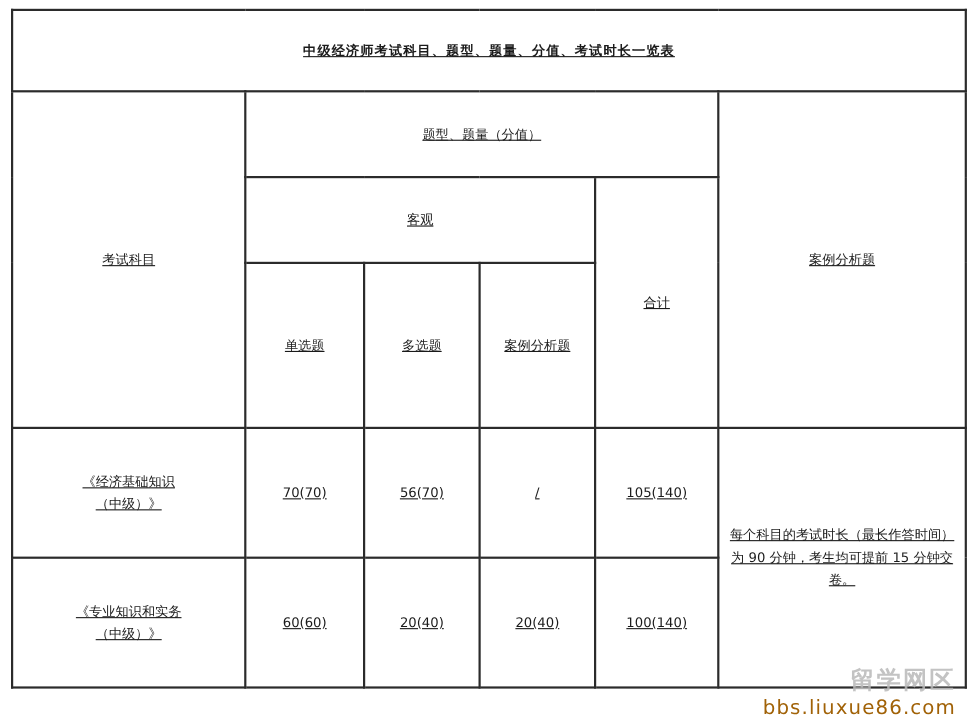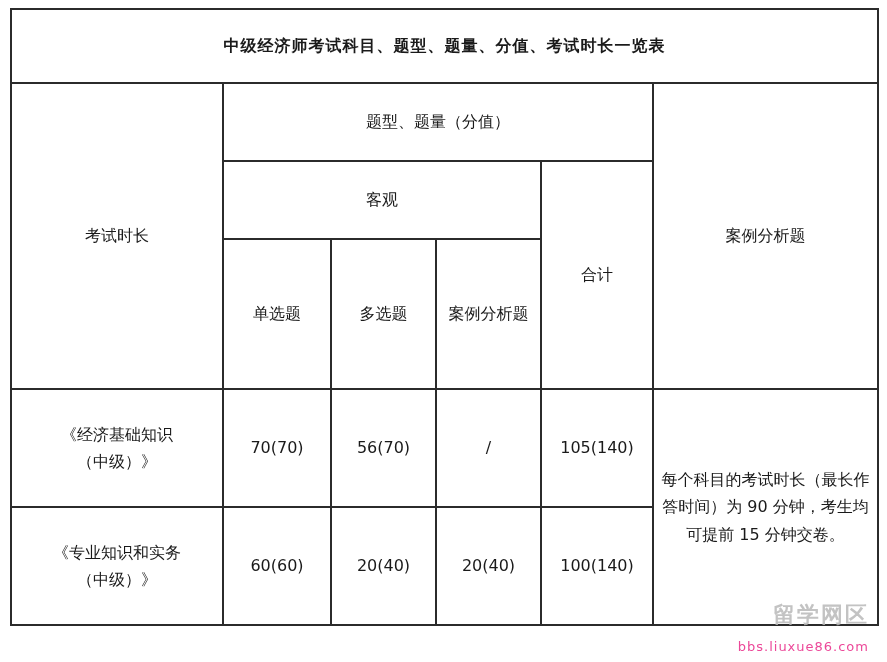--- a/index.html
+++ b/index.html
@@ -24,24 +24,25 @@
   }
   table.main {
     border-collapse: collapse;
     table-layout: fixed;
     width: 867px;
   }
   table.main td {
     border: 2px solid #2b2b2b;
     text-align: center;
     vertical-align: middle;
-    font-size: 16px;
+    font-size: 12px;
     line-height: 1.7;
     padding: 4px 6px;
     color: #1a1a1a;
+    text-decoration: underline;
   }
   .title-cell {
     font-size: 23px;
     font-weight: bold;
     letter-spacing: 1px;
     height: 64px;
     padding: 10px 6px;
   }
   .hdr {
     font-size: 21px;
@@ -75,45 +76,45 @@
   }
   .wm-main {
     font-size: 22px;
     color: #b9b9b9;
     font-weight: bold;
     letter-spacing: 2px;
     opacity: .85;
     line-height: 1;
   }
   .wm-sub {
-    font-size: 13px;
-    color: #ec4899;
+    font-size: 18px;
+    color: #a16207;
     letter-spacing: 1px;
-    margin-top: 13px;
+    margin-top: 3px;
   }
 </style>
 </head>
 <body>
 
 <div class="page">
   <table class="main">
     <colgroup>
       <col style="width:212px">
       <col style="width:108px">
       <col style="width:105px">
       <col style="width:105px">
       <col style="width:112px">
       <col style="width:225px">
     </colgroup>
     <tbody>
       <tr>
         <td class="title-cell" colspan="6">中级经济师考试科目、题型、题量、分值、考试时长一览表</td>
       </tr>
       <tr class="rowsubhdr">
-        <td class="hdr" rowspan="3">考试时长</td>
+        <td class="hdr" rowspan="3">考试科目</td>
         <td class="hdr" colspan="4">题型、题量（分值）</td>
         <td class="hdr" rowspan="3">案例分析题</td>
       </tr>
       <tr class="rowsubhdr">
         <td class="hdr" colspan="3">客观</td>
         <td class="hdr" rowspan="2">合计</td>
       </tr>
       <tr class="rowsubsub">
         <td class="hdr-sub">单选题</td>
         <td class="hdr-sub">多选题</td>

